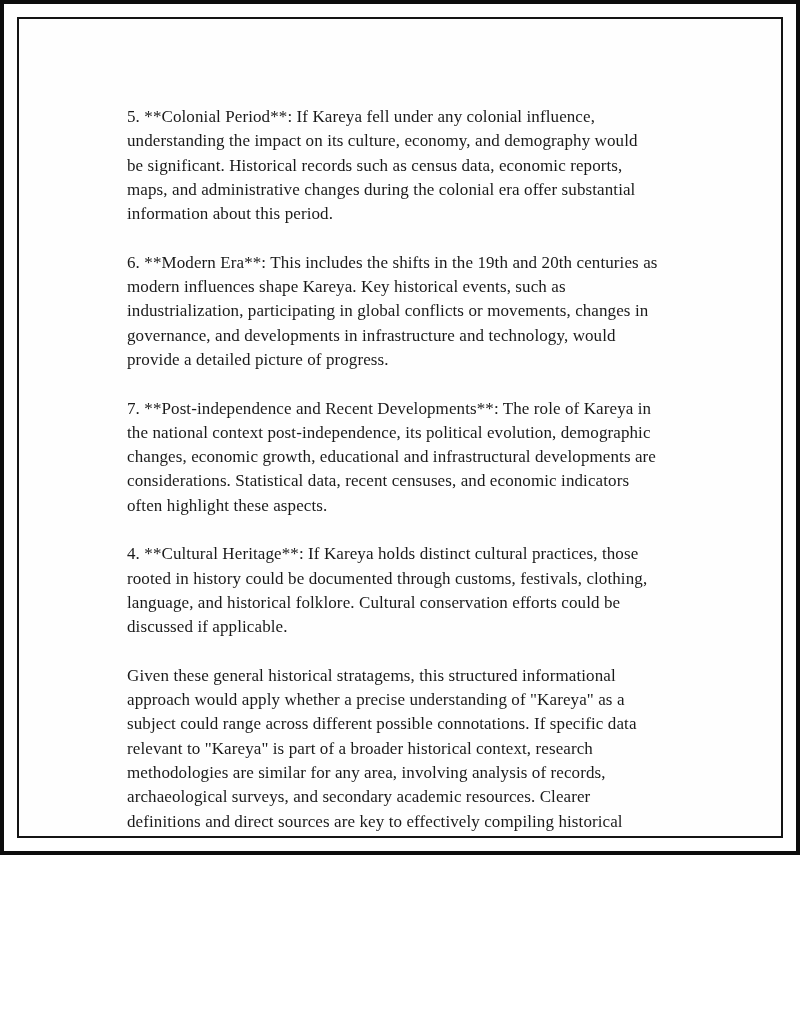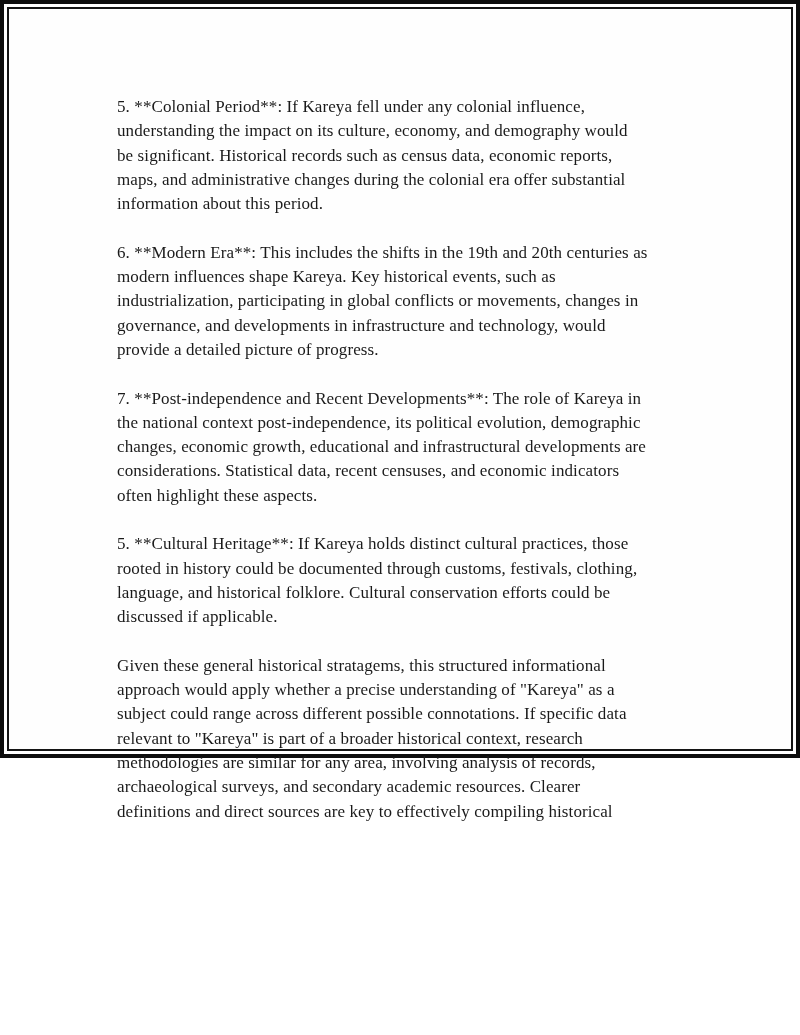--- a/index.html
+++ b/index.html
@@ -6,23 +6,23 @@
     margin: 0;
     padding: 0;
     width: 800px;
     height: 1035px;
     background: #ffffff;
     overflow: hidden;
   }
   .frame-outer {
     box-sizing: border-box;
     width: 800px;
-    height: 758px;
+    height: 855px;
     border: 4px solid #0d0d0d;
-    padding: 3px;
+    padding: 13px;
     background: #ffffff;
   }
   .frame-inner {
     box-sizing: border-box;
     width: 100%;
     height: 100%;
     border: 2px solid #141414;
     background: #fefefe;
   }
   .doc-content {
@@ -53,21 +53,21 @@
       <p class="doc-paragraph">6. **Modern Era**: This includes the shifts in the 19th and 20th centuries as
 modern influences shape Kareya. Key historical events, such as
 industrialization, participating in global conflicts or movements, changes in
 governance, and developments in infrastructure and technology, would
 provide a detailed picture of progress.</p>
       <p class="doc-paragraph">7. **Post-independence and Recent Developments**: The role of Kareya in
 the national context post-independence, its political evolution, demographic
 changes, economic growth, educational and infrastructural developments are
 considerations. Statistical data, recent censuses, and economic indicators
 often highlight these aspects.</p>
-      <p class="doc-paragraph">5. **Cultural Heritage**: If Kareya holds distinct cultural practices, those
+      <p class="doc-paragraph">4. **Cultural Heritage**: If Kareya holds distinct cultural practices, those
 rooted in history could be documented through customs, festivals, clothing,
 language, and historical folklore. Cultural conservation efforts could be
 discussed if applicable.</p>
       <p class="doc-paragraph">Given these general historical stratagems, this structured informational
 approach would apply whether a precise understanding of "Kareya" as a
 subject could range across different possible connotations. If specific data
 relevant to "Kareya" is part of a broader historical context, research
 methodologies are similar for any area, involving analysis of records,
 archaeological surveys, and secondary academic resources. Clearer
 definitions and direct sources are key to effectively compiling historical</p>

